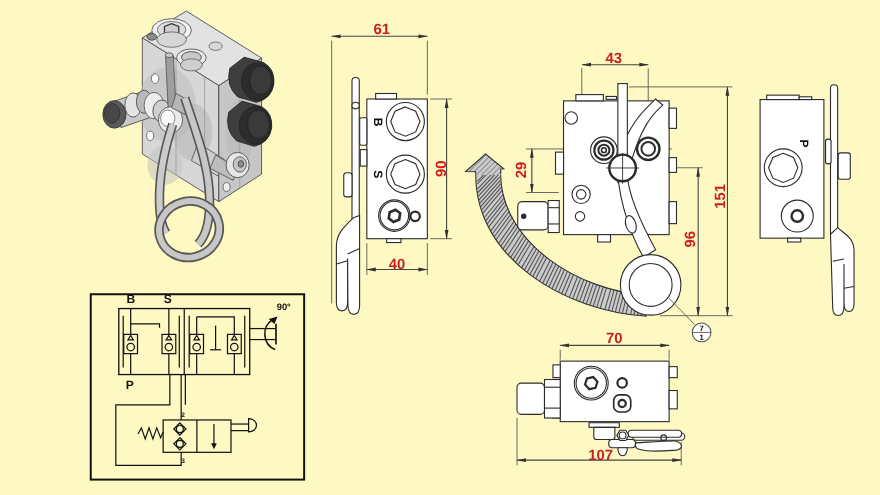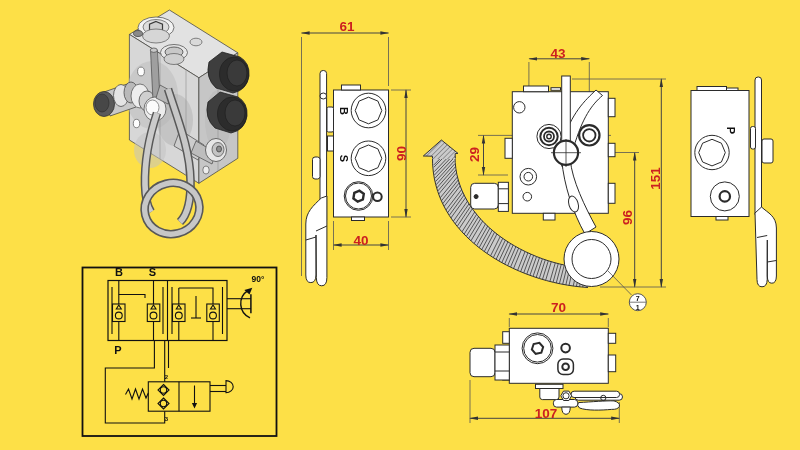--- a/index.html
+++ b/index.html
@@ -1,16 +1,16 @@
 <!DOCTYPE html>
 <html><head>
 <meta charset="utf-8">
 <style>
 html,body{margin:0;padding:0;background:#ffffff;}
-#page{width:800px;height:450px;position:relative;overflow:hidden;background:#fde047;}
+#page{width:800px;height:450px;position:relative;overflow:hidden;background:#fef9c3;}
 svg{position:absolute;top:0;left:0;}
 text{font-family:"Liberation Sans", sans-serif;}
 .dim{fill:#cc2020;font-weight:bold;}
 .lbl{fill:#111;font-weight:bold;}
 </style>
 </head>
 <body>
 <div id="page">
 <svg width="800" height="450" viewBox="0 0 800 450">
 <defs>

